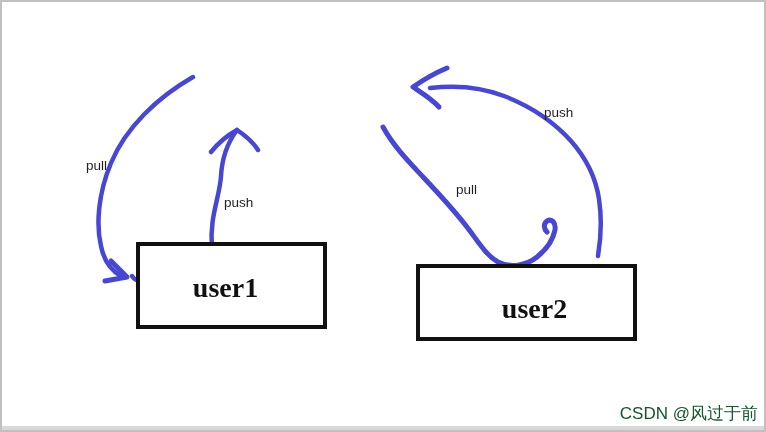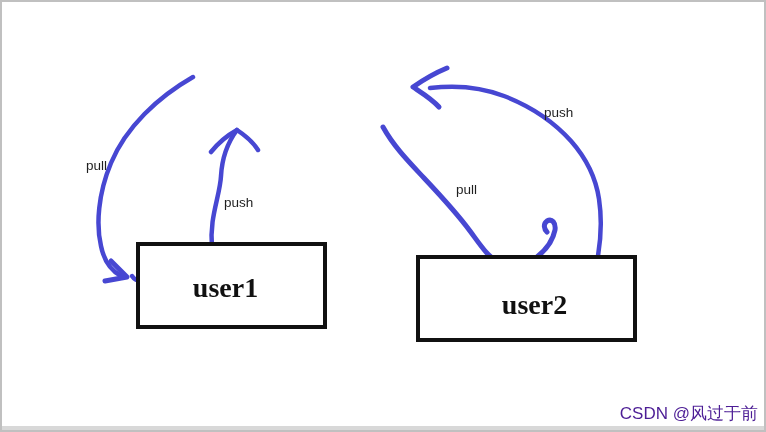--- a/index.html
+++ b/index.html
@@ -35,21 +35,21 @@
     font-weight: 700;
     font-size: 26px;
     color: #111111;
     transform: translate(-40px, 6px);
     white-space: nowrap;
   }
   .node-user1 {
     left: 136px; top: 242px; width: 191px; height: 87px;
   }
   .node-user2 {
-    left: 416px; top: 255px; width: 221px; height: 87px; text-align: center;
+    left: 416px; top: 264px; width: 221px; height: 77px; text-align: center;
   }
   .user-label {
     font-family: "Liberation Serif", serif;
     font-weight: 700;
     font-size: 28px;
     color: #111111;
     white-space: nowrap;
   }
   .node-user1 .user-label { transform: translate(-6px, 2px); }
   .node-user2 .user-label { transform: translate(8px, 6px); }
@@ -62,21 +62,21 @@
   }
   .edge-label-pull  { left: 86px;  top: 158px; text-align: center; }
   .edge-label-push1 { left: 224px; top: 195px; }
   .edge-label-clone { left: 456px; top: 182px; }
   .edge-label-push2 { left: 544px; top: 105px; }
   .watermark {
     position: absolute;
     right: 8px; bottom: 7px;
     font-family: "Liberation Sans", sans-serif;
     font-size: 17px;
-    color: #4c1d95;
+    color: #14532d;
     text-shadow: 1px 1px 0 #ffffff;
     white-space: nowrap;
   }
 </style>
 </head>
 <body>
 
 <div class="canvas">
 
   <svg class="strokes" viewBox="0 0 766 432" xmlns="http://www.w3.org/2000/svg" fill="none" stroke-linecap="round" stroke-linejoin="round">

